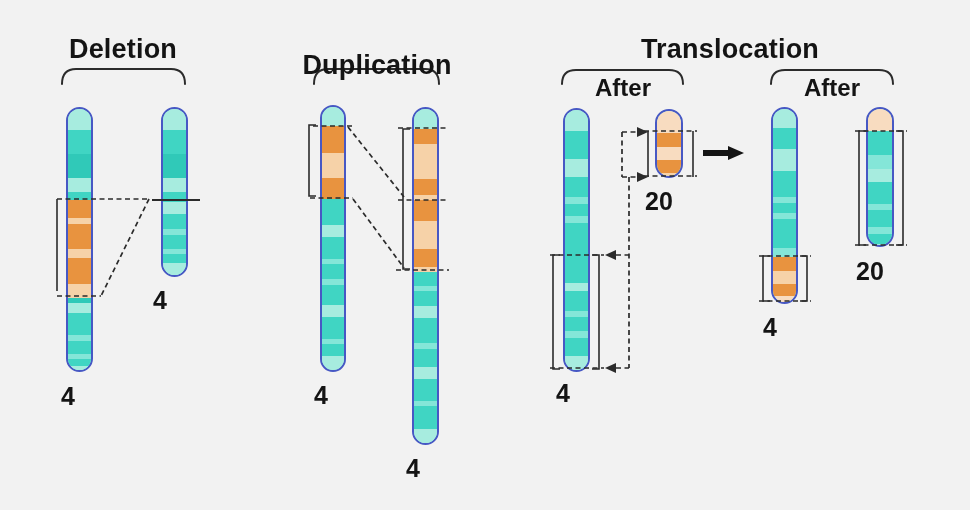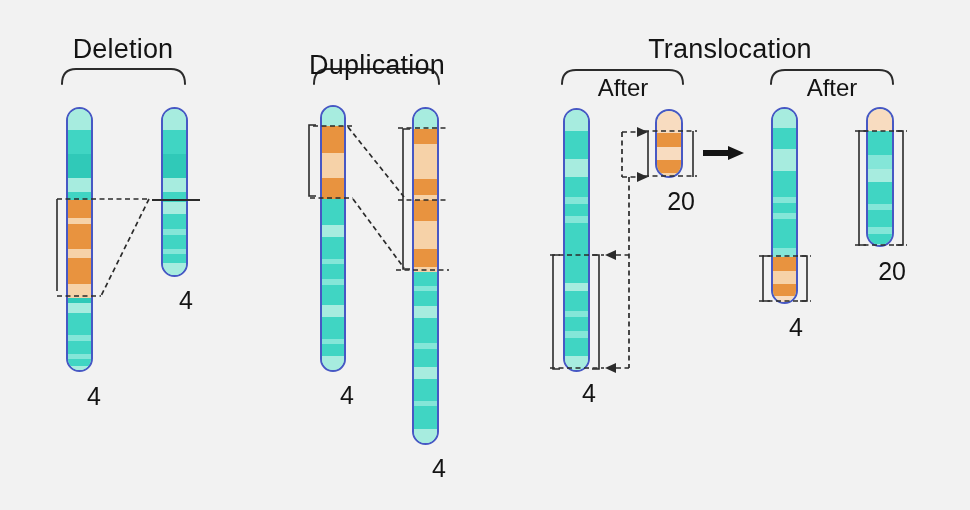--- a/index.html
+++ b/index.html
@@ -2,35 +2,36 @@
 <html style="--background: #f2f2f2; --text: #141414; --line: #2b2b2b; --chromosome-border: #4758c4; --band-aqua: #a7ecdf; --band-teal: #40d5c3; --band-teal-dark: #30c9b8; --band-teal-light: #84e6d8; --band-orange: #e8933f; --band-peach: #f6d2a8; --band-peach-light: #f8dcc0;"><head>
 <meta charset="utf-8">
 <style>
   html,body{margin:0;padding:0;}
   .canvas{
     position:relative;width:970px;height:510px;
     background:var(--background,#f2f2f2);
     font-family:"Liberation Sans","DejaVu Sans",sans-serif;
     color:var(--text,#141414);
     overflow:hidden;
+    font-weight:bold;
   }
   .chr{
     position:absolute;
     box-sizing:border-box;
     border:2.5px solid var(--chromosome-border,#4758c4);
     border-radius:14px;
     overflow:hidden;
     display:flex;flex-direction:column;
     background:var(--band-aqua,#a7ecdf);
     z-index:1;
   }
   .band{width:100%;flex:0 0 auto;}
   .title{position:absolute;text-align:center;font-size:27px;line-height:1;z-index:6;letter-spacing:.2px;}
   .sub{position:absolute;text-align:center;font-size:24px;line-height:1;z-index:6;}
-  .num{position:absolute;text-align:right;font-size:25px;line-height:1;z-index:6;}
+  .num{position:absolute;text-align:left;font-size:25px;line-height:1;z-index:6;}
   svg.overlay{position:absolute;left:0;top:0;z-index:5;pointer-events:none;}
   .ln{stroke:var(--line,#2b2b2b);stroke-width:1.6;fill:none;}
   .ln2{stroke:var(--line,#2b2b2b);stroke-width:2;fill:none;}
   .lnd{stroke:var(--line,#2b2b2b);stroke-width:1.7;fill:none;stroke-dasharray:5 3.5;}
   .brace{stroke:var(--line,#2b2b2b);stroke-width:2;fill:none;stroke-linecap:round;}
   .arr{fill:var(--line,#2b2b2b);stroke:none;}
   .bigarr{fill:var(--text,#141414);stroke:none;}
 </style>
 </head>
 <body>

